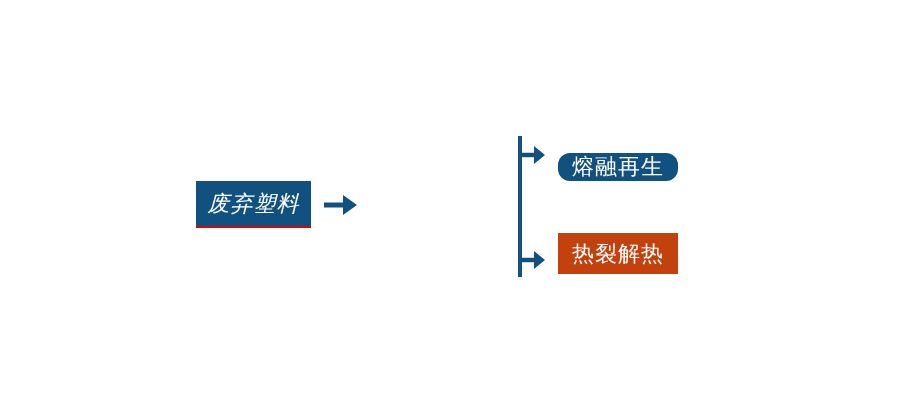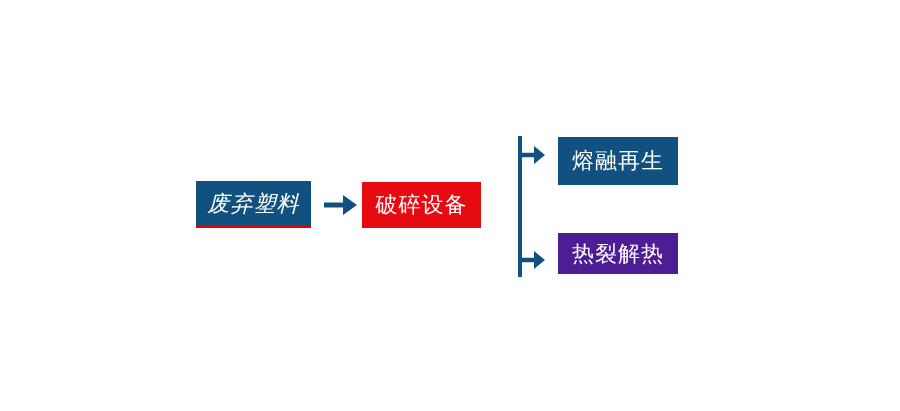--- a/index.html
+++ b/index.html
@@ -36,22 +36,22 @@
     left: 196px; top: 181px;
     width: 115px; height: 47px;
     border-bottom: 2px solid #e60000;
     font-style: italic;
   }
   .node-crusher {
     left: 362px; top: 182px;
     width: 119px; height: 46px;
   }
   .node-melt {
-    left: 558px; top: 137px;
-    width: 120px; height: 48px;
+    left: 558px; top: 153px;
+    width: 120px; height: 28px; border-radius: 12px;
   }
   .node-pyrolysis {
     left: 558px; top: 233px;
     width: 120px; height: 41px;
   }
   .arrow-svg {
     position: absolute;
     display: block;
   }
   .arrow-main {
@@ -70,33 +70,30 @@
 
   <div class="flow-node node-waste" style="background-color: rgb(17, 81, 127); color: rgb(255, 255, 255); border-bottom-color: rgb(230, 0, 0);">
     <span>废弃塑料</span>
   </div>
 
   <svg class="arrow-svg arrow-main" viewBox="0 0 38 28" style="color: rgb(17, 81, 127);">
     <line x1="2" y1="14" x2="23" y2="14" stroke="currentColor" stroke-width="5"></line>
     <polygon points="21,4 35,14 21,24" fill="currentColor"></polygon>
   </svg>
 
-  <div class="flow-node node-crusher" style="background-color: rgb(230, 11, 17); color: rgb(255, 255, 255);">
-    <span>破碎设备</span>
-  </div>
 
   <svg class="arrow-svg branch-connector" viewBox="0 0 34 148" style="color: rgb(17, 81, 127);">
     <line x1="5" y1="2" x2="5" y2="143" stroke="currentColor" stroke-width="4"></line>
     <line x1="5" y1="21" x2="21" y2="21" stroke="currentColor" stroke-width="4.5"></line>
     <polygon points="19,12 30,21 19,30" fill="currentColor"></polygon>
     <line x1="5" y1="126" x2="21" y2="126" stroke="currentColor" stroke-width="4.5"></line>
     <polygon points="19,117 30,126 19,135" fill="currentColor"></polygon>
   </svg>
 
   <div class="flow-node node-melt" style="background-color: rgb(17, 81, 127); color: rgb(255, 255, 255);">
     <span>熔融再生</span>
   </div>
 
-  <div class="flow-node node-pyrolysis" style="background-color: #4c1d95; color: rgb(255, 255, 255);">
+  <div class="flow-node node-pyrolysis" style="background-color: #c2410c; color: rgb(255, 255, 255);">
     <span>热裂解热</span>
   </div>
 
 </div>
 
 </body></html>

